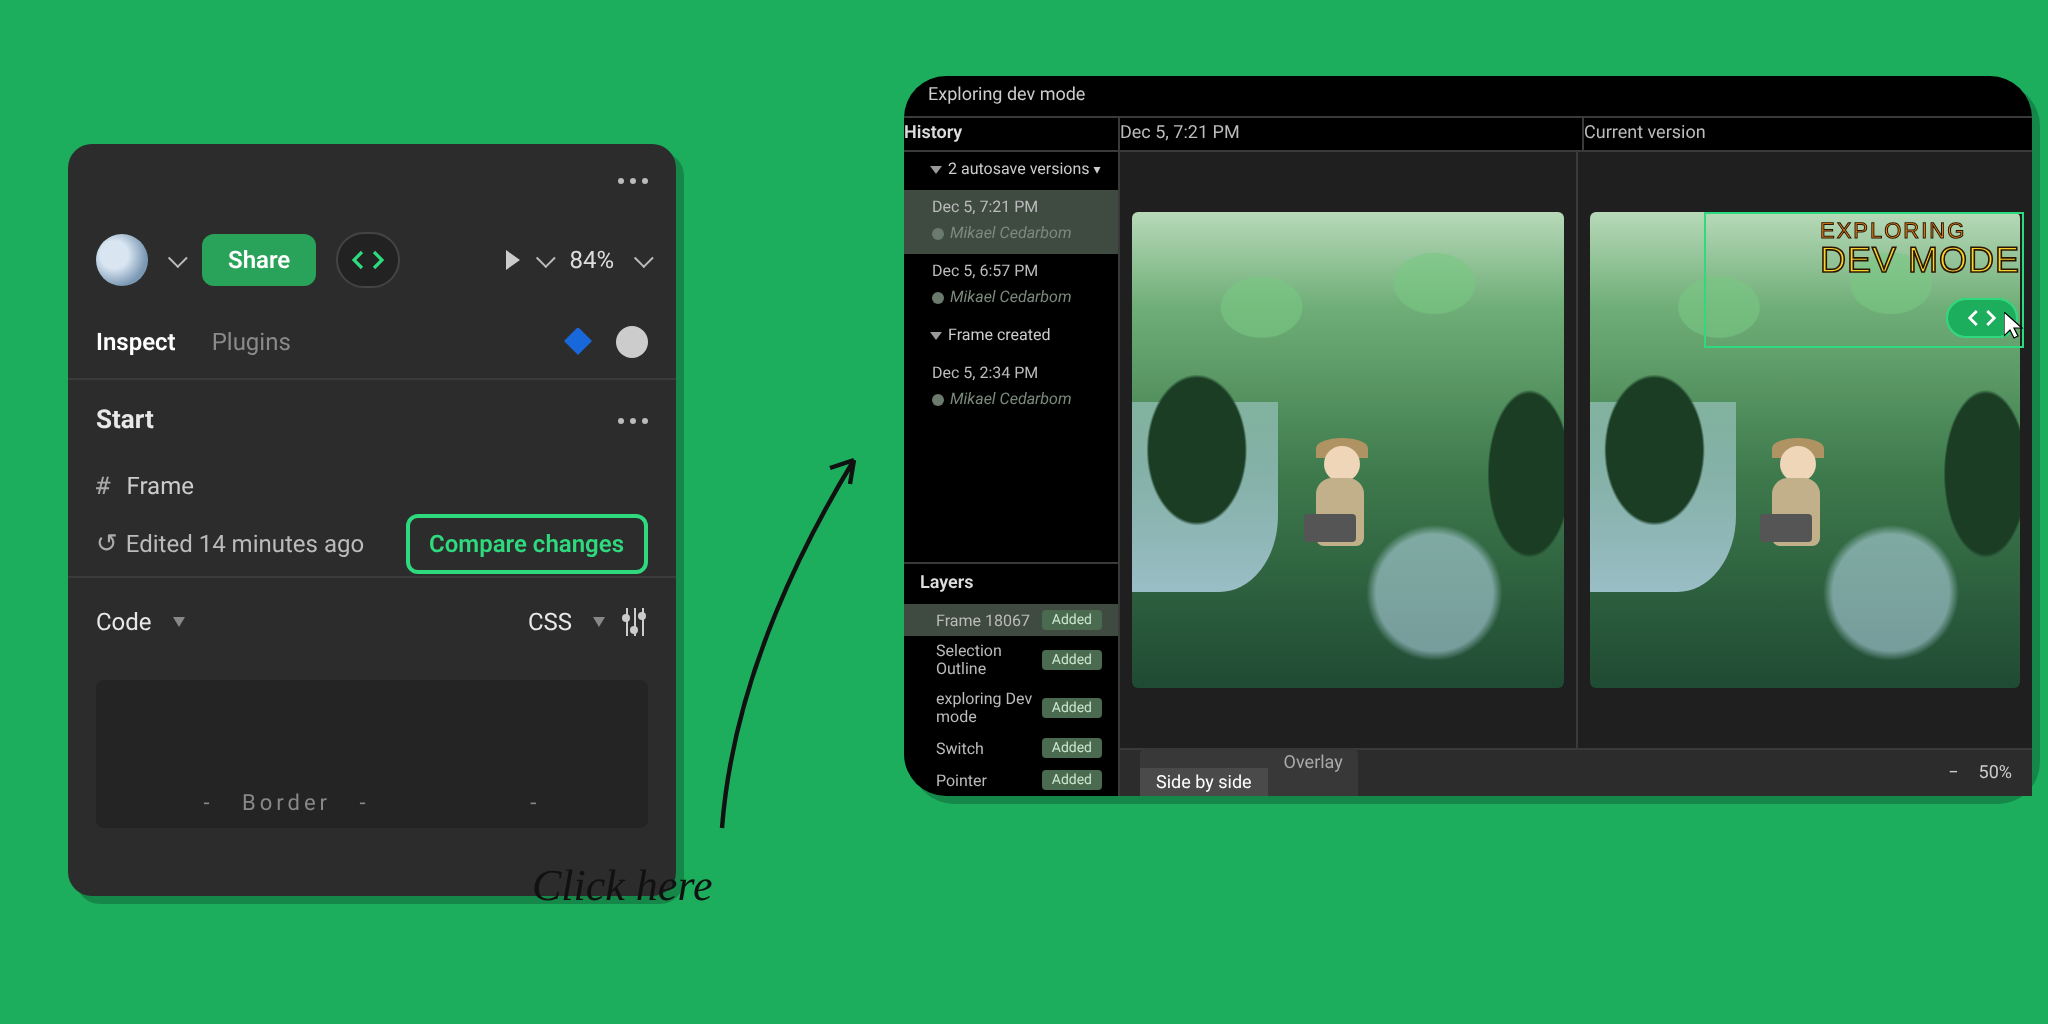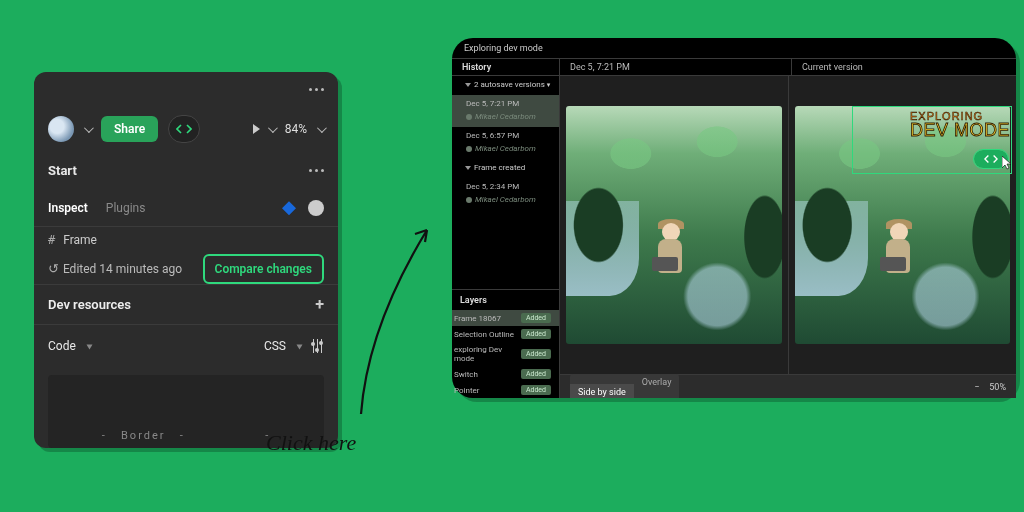--- a/index.html
+++ b/index.html
@@ -58,36 +58,36 @@
   .panel-right {
     position:absolute; left:452px; top:38px;
     width:564px; height:360px;
     background:#000000; border-radius:21px;
     box-shadow: 4px 4px 0 rgba(0,0,0,0.22);
     display:flex; flex-direction:column;
     font-size:9px; color:#bbb;
   }
   .pr-title { height:20px; padding:0 12px; display:flex; align-items:center; color:#ccc; font-size:9px; }
   .pr-cols { height:18px; display:flex; border-top:1px solid #3a3a3a; border-bottom:1px solid #3a3a3a; }
-  .pr-cols > div { display:flex; align-items:center; padding:0 10px; }
+  .pr-cols > div { display:flex; align-items:center; padding:0 0; }
   .col-hist { width:108px; border-right:1px solid #3a3a3a; font-weight:600; color:#ddd; }
   .col-mid { width:232px; border-right:1px solid #3a3a3a; }
   .col-cur { flex:1; }
 
   .pr-body { flex:1; display:flex; overflow:hidden; }
   .side { width:108px; border-right:1px solid #3a3a3a; display:flex; flex-direction:column; }
   .hist-item { padding:4px 8px 5px 14px; font-size:8px; line-height:1.3; }
   .hist-item.group { color:#ccc; }
   .hist-item.sel { background:#3f4a41; }
   .hist-item .auth { color:#7a8a7c; display:flex; align-items:center; gap:3px; margin-top:2px;font-style:italic; }
   .hist-item .auth::before { content:""; width:6px; height:6px; border-radius:50%; background:#6a7a6c; display:inline-block; }
   .tri::before { content:""; display:inline-block; width:0; height:0; border-left:4px solid #999; border-top:3px solid transparent; border-bottom:3px solid transparent; transform:rotate(90deg); margin-right:4px; vertical-align:middle; }
 
   .layers-head { padding:5px 8px; font-weight:600; color:#ddd; border-top:1px solid #3a3a3a; }
-  .layer-row { display:flex; align-items:center; justify-content:space-between; padding:3px 8px 3px 2px; font-size:8px; }
+  .layer-row { display:flex; align-items:center; justify-content:space-between; padding:3px 8px 3px 16px; font-size:8px; }
   .layer-row.sel { background:#3f4a41; }
   .badge-add { background:#4a6b4f; color:#c8e6cc; font-size:7px; padding:1px 5px; border-radius:2px; }
 
   .preview-area { flex:1; display:flex; flex-direction:column; background:#1f1f1f; }
   .preview-row { flex:1; display:flex; gap:0; }
   .preview-pane { flex:1; position:relative; overflow:hidden; }
   .preview-pane + .preview-pane { border-left:1px solid #3a3a3a; }
   .scene {
     position:absolute; inset:30px 6px 30px 6px;
     background:
@@ -162,50 +162,46 @@
           <path d="M5 1 1 5l4 4M11 1l4 4-4 4" stroke="#2fd97d" stroke-width="1.6" fill="none"></path>
         </svg>
     </span>
     <div class="flex-g"></div>
     <span class="play"></span>
     <span class="chev" style="margin-left:-2px"></span>
     <span class="zoom-val">84%</span>
     <span class="chev"></span>
   </div>
 
-  <div class="row start-head">
-    <h4>Start</h4>
-    <div style="display:flex;gap:3px">
-        <span class="dot"></span>
-        <span class="dot"></span>
-        <span class="dot"></span>
-      </div>
-  </div>
-
   <div class="row tabs">
     <span class="tab active">Inspect</span>
     <span class="tab">Plugins</span>
     <div class="tab-icons">
       <span class="jira-icon"></span>
       <span class="gh-icon"></span>
     </div>
   </div>
+
+  <div class="row start-head">
+    <h4>Start</h4>
+    <div style="display:flex;gap:3px">
+        <span class="dot"></span>
+        <span class="dot"></span>
+        <span class="dot"></span>
+      </div>
+  </div>
   <div class="row frame-row">
     <span class="hash"></span>
     <span>Frame</span>
   </div>
   <div class="row edited-row">
     <span><span class="clock"></span><span>Edited 14 minutes ago</span></span>
     <span class="compare-btn">Compare changes</span>
   </div>
 
-  <div class="row sect">
-    <span>Dev resources</span>
-    <span class="plus"></span>
-  </div>
 
   <div class="row code-sect">
     <span>Code</span>
     <span class="trisml"></span>
     <div class="flex-g"></div>
     <span>CSS</span>
     <span class="trisml"></span>
     <span class="sliders-icon"></span>
   </div>
   <div class="faded-box">

